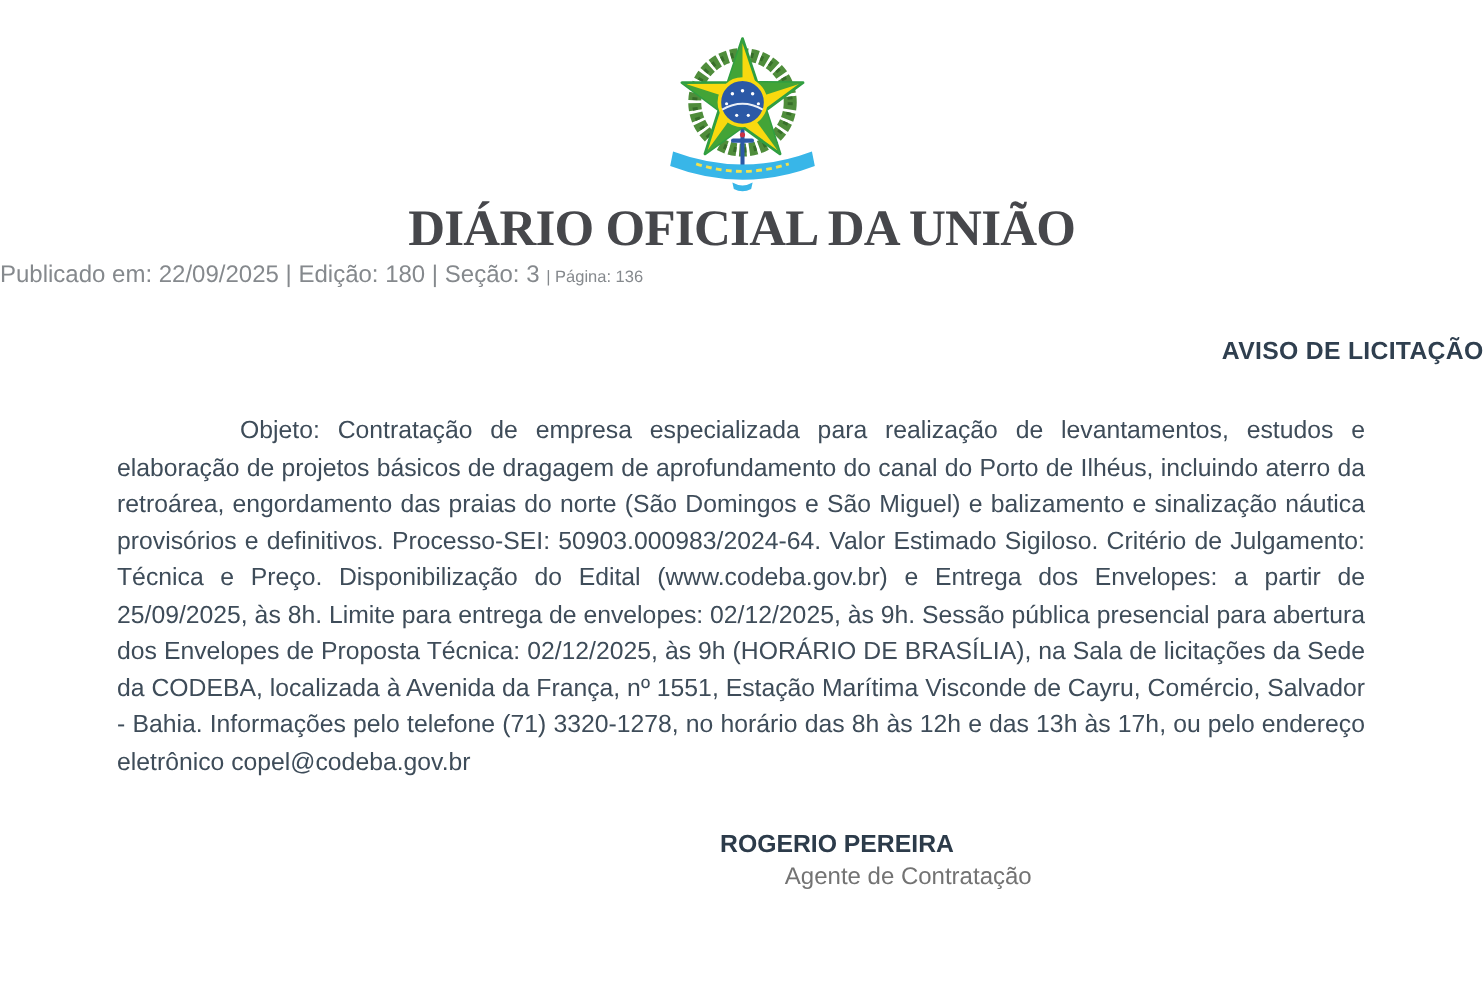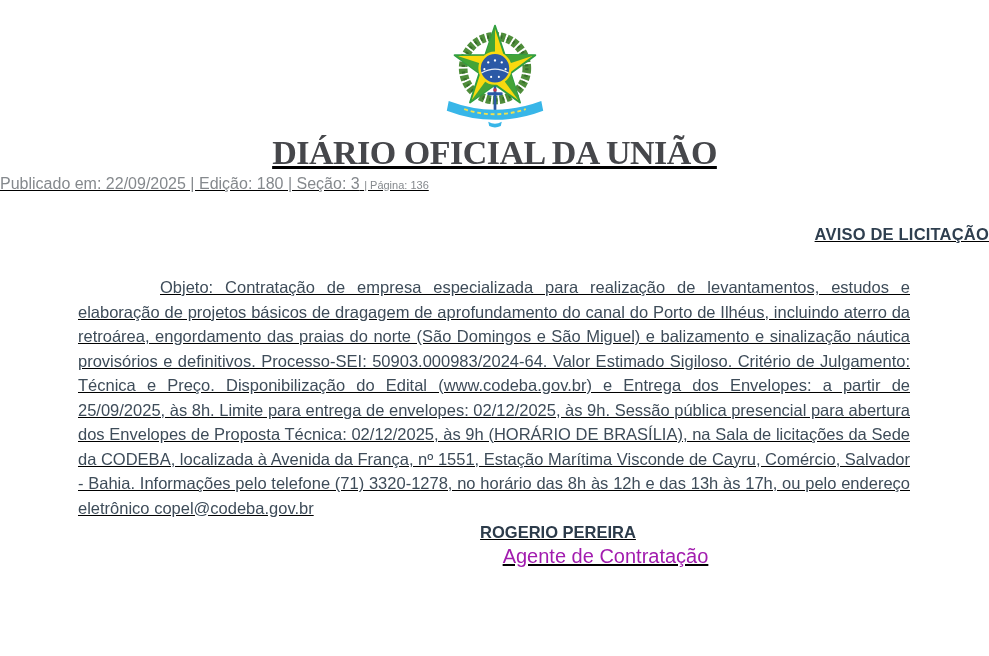--- a/index.html
+++ b/index.html
@@ -4,21 +4,21 @@
 <style>
   * { margin: 0; padding: 0; box-sizing: border-box; }
   html, body { background: #ffffff; }
   body {
     width: 989px;
     height: 656px;
     overflow: hidden;
     font-family: "Liberation Sans", "DejaVu Sans", sans-serif;
     -webkit-font-smoothing: antialiased;
   }
-  .page { width: 989px; height: 656px; background: #ffffff; text-decoration: underline; }
+  .page { width: 989px; height: 656px; background: #ffffff; }
 
   .crest-wrap {
     padding-top: 20px;
     text-align: center;
     line-height: 0;
   }
 
   .masthead-title {
     margin-top: 6px;
     text-align: center;
@@ -67,36 +67,36 @@
   .subject-line {
     text-indent: 82px;
     margin-bottom: 9px;
     text-align: left;
   }
   .body-paragraph {
     text-indent: 82px;
   }
 
   .signature {
-    margin-top: 3px;
+    margin-top: 34px;
     width: 989px;
   }
   .sig-name {
     text-align: center;
     padding-left: 127px;
     font-weight: 700;
     font-size: 16.5px;
     color: #2c3b4a;
   }
   .sig-role {
     margin-top: 3px;
     text-align: center;
     padding-left: 222px;
-    font-size: 20px;
-    color: #a21caf;
+    font-size: 16px;
+    color: #737373;
   }
 </style>
 </head>
 <body>
 
 <div class="page">
 
   <div class="crest-wrap">
     <svg width="116" height="108" viewBox="0 0 120 112" aria-hidden="true">
 

